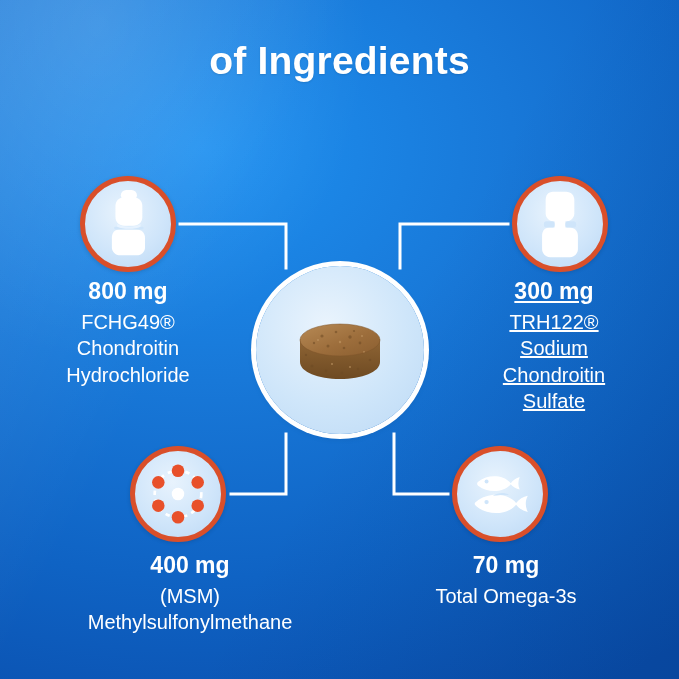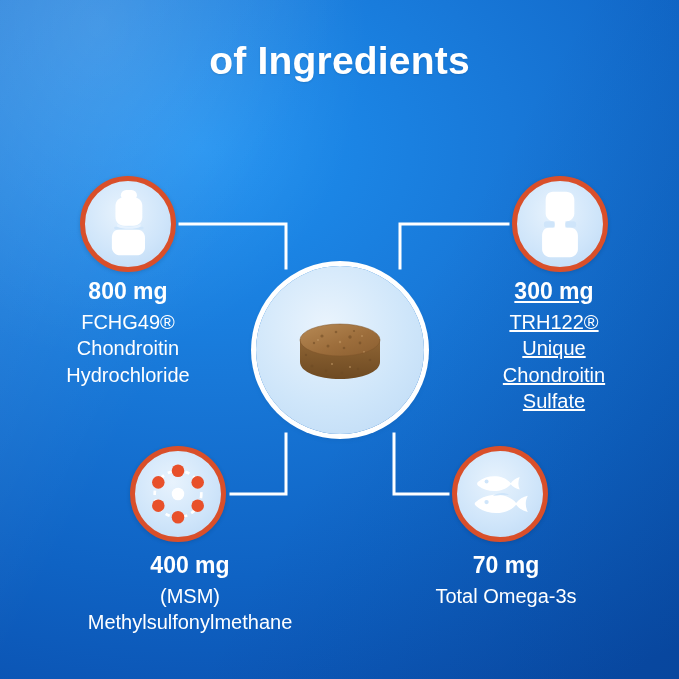--- a/index.html
+++ b/index.html
@@ -244,21 +244,21 @@
   <div class="label tl">
     <span class="amt">800 mg</span>
     <span class="nm">FCHG49®</span>
     <span class="nm">Chondroitin</span>
     <span class="nm">Hydrochloride</span>
   </div>
 
   <div class="label tr">
     <span class="amt">300 mg</span>
     <span class="nm">TRH122®</span>
-    <span class="nm">Unique</span>
+    <span class="nm">Sodium</span>
     <span class="nm">Chondroitin</span>
     <span class="nm">Sulfate</span>
   </div>
 
   <div class="label bl">
     <span class="amt">400 mg</span>
     <span class="nm">(MSM)</span>
     <span class="nm">Methylsulfonylmethane</span>
   </div>
 

